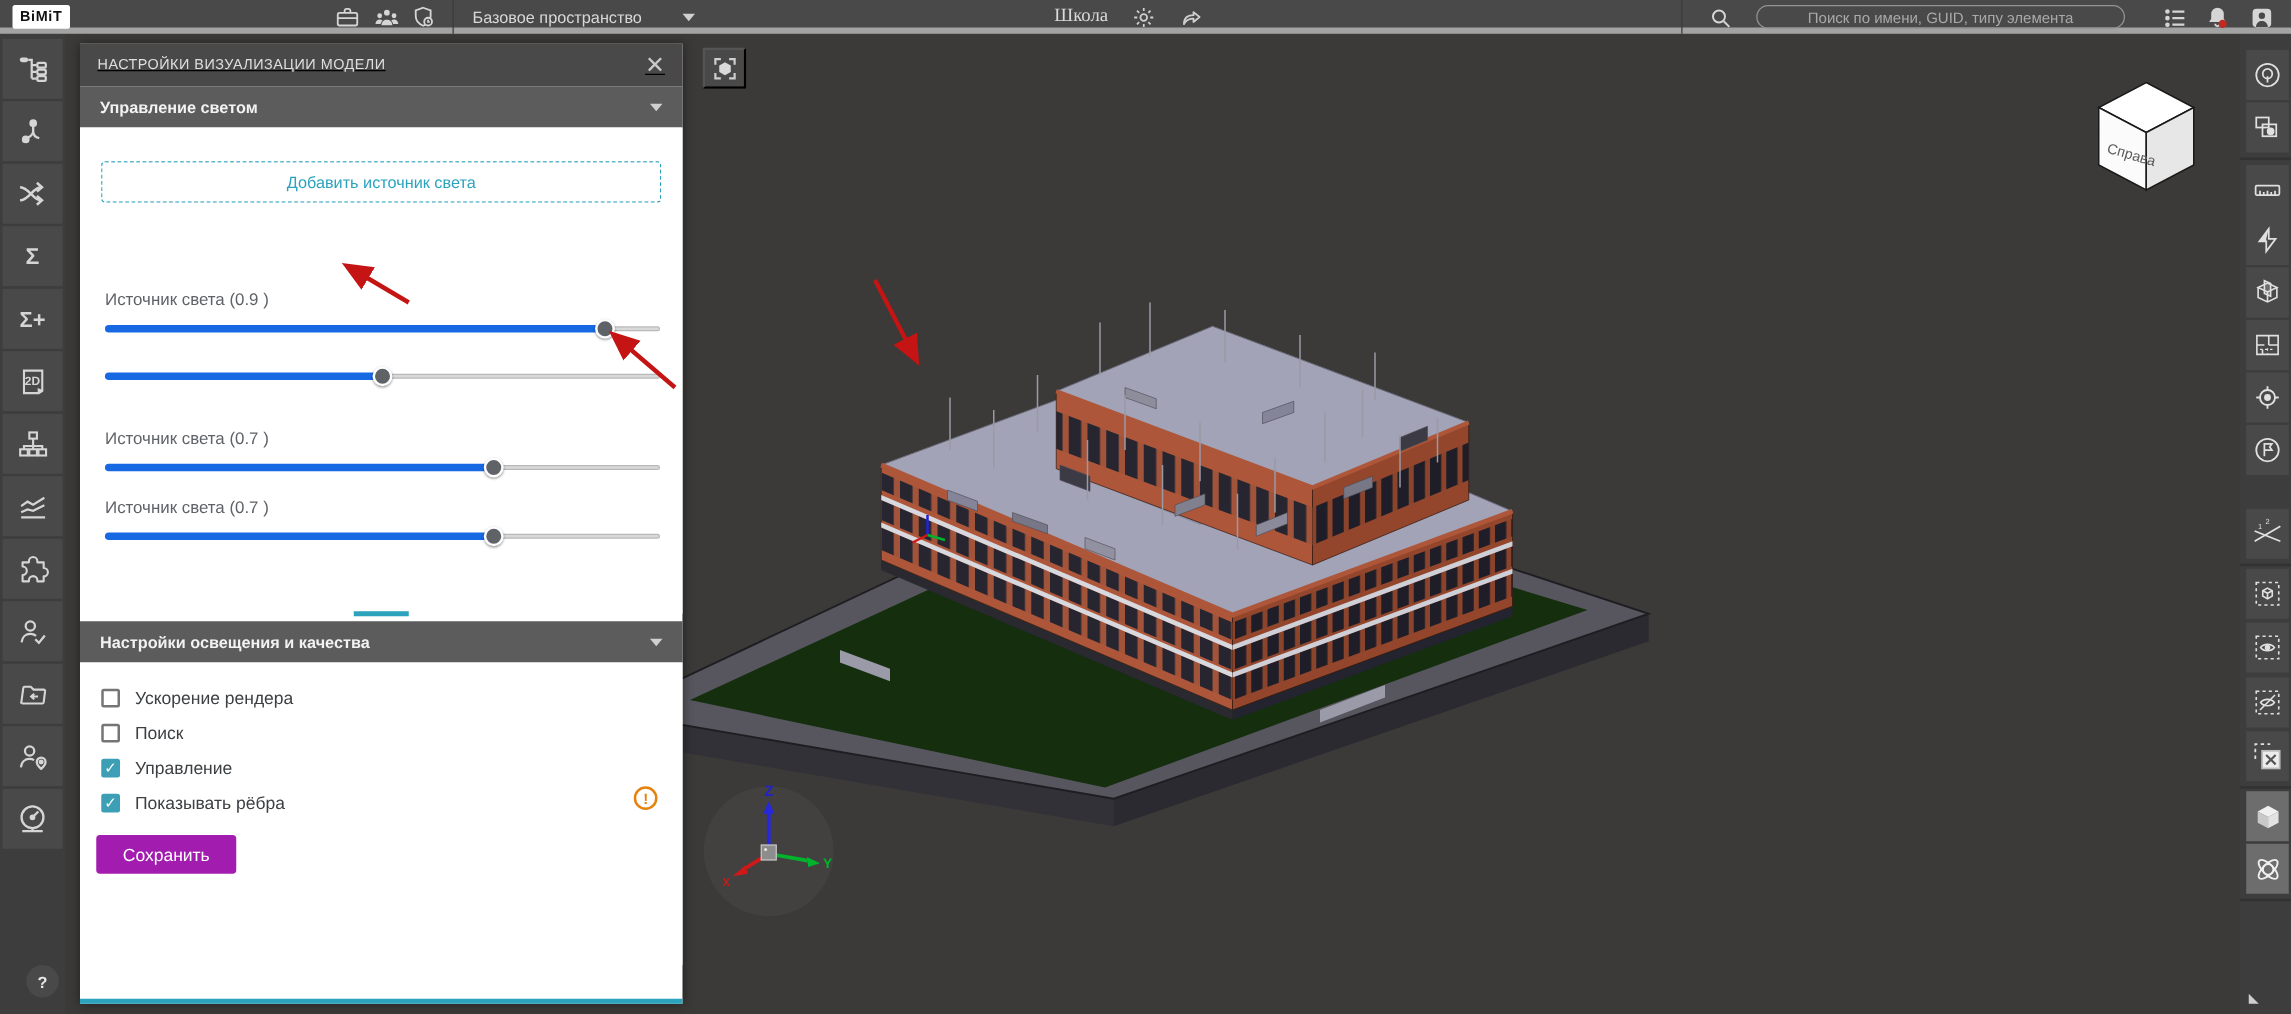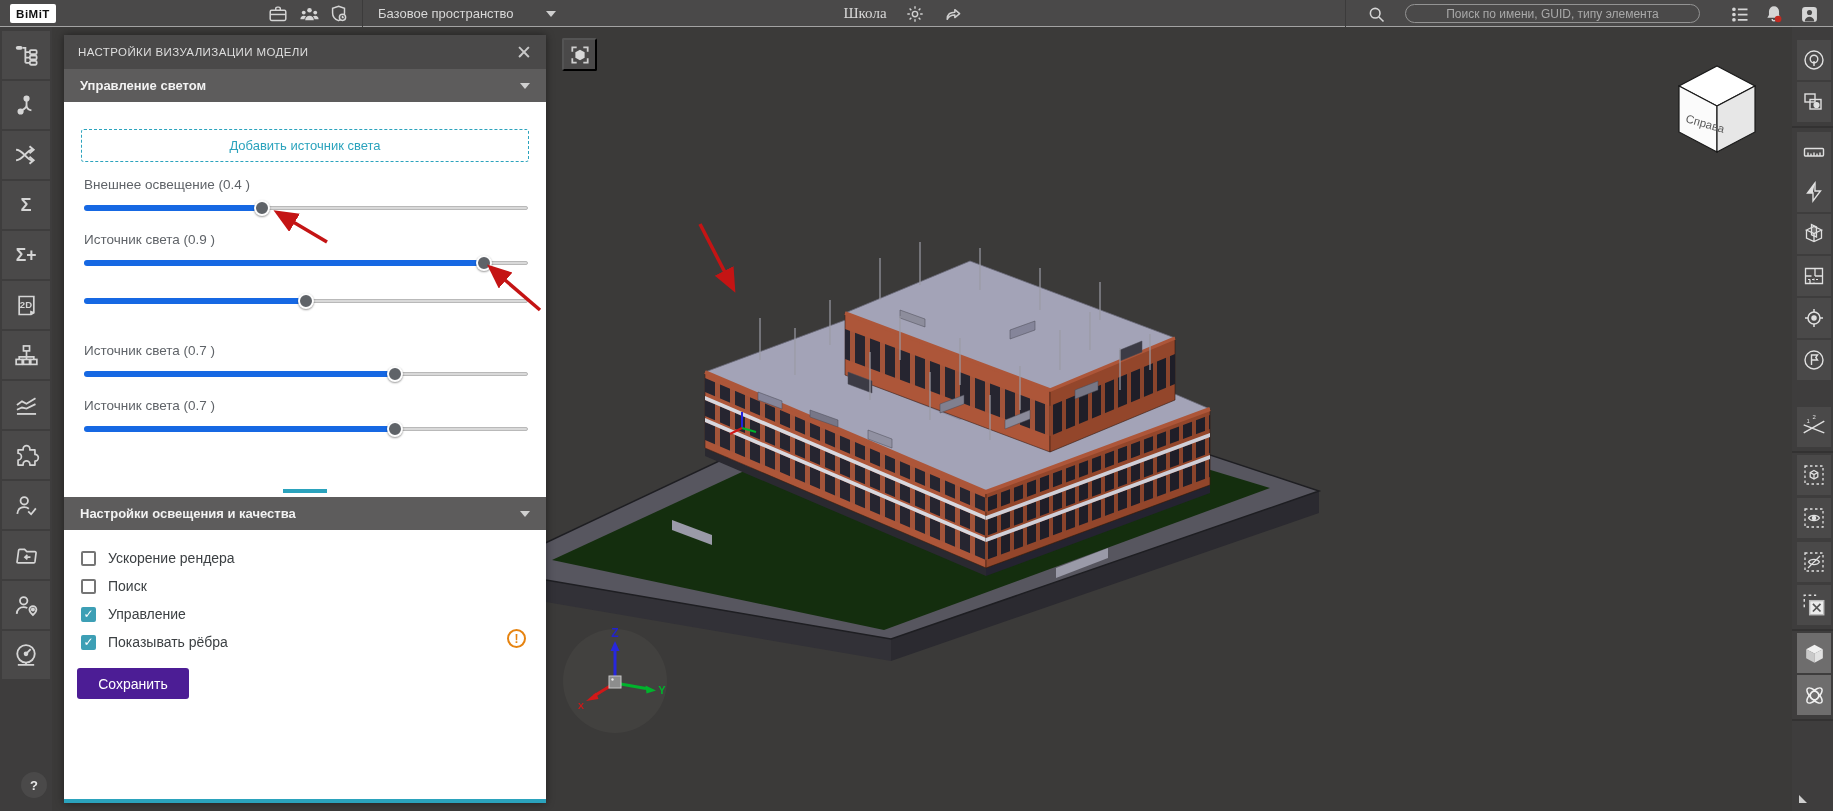--- a/index.html
+++ b/index.html
@@ -2,21 +2,21 @@
 <html><head>
 <meta charset="utf-8">
 <style>
   * { margin:0; padding:0; box-sizing:border-box; }
   html,body { width:1833px; height:811px; overflow:hidden; background:#3b3a39;
     font-family:"Liberation Sans","DejaVu Sans",sans-serif; }
   body { position:relative; }
 
   
   .topbar { position:absolute; left:0; top:0; width:1833px; height:27px; background:#4a4949;
-    border-bottom:1px solid #a3a3a3; z-index:60; }
+    border-bottom:5px solid #a3a3a3; z-index:60; }
   .logo { position:absolute; left:10px; top:4px; width:46px; height:19px; background:#fff;
     border-radius:2px; display:flex; align-items:center; justify-content:center;
     font-weight:bold; font-size:11.5px; color:#111; letter-spacing:.5px; }
   .tb-ic { position:absolute; top:2px; width:24px; height:24px; display:flex; align-items:center; justify-content:center; cursor:pointer; }
   .tb-sep { position:absolute; top:0; width:1px; height:27px; background:#3c3b3b; }
   .ws-label { position:absolute; left:378px; top:0; height:27px; line-height:27px;
     color:#d8d8d8; font-size:13px; }
   .ws-caret { position:absolute; left:546px; top:11px; width:0; height:0;
     border-left:5px solid transparent; border-right:5px solid transparent; border-top:6px solid #cfcfcf; }
   .proj-title { position:absolute; left:790px; top:0; width:150px; height:27px; line-height:27px;
@@ -49,21 +49,21 @@
   .navcube { position:absolute; left:1662px; top:60px; z-index:10; cursor:pointer; }
   .gizmo { position:absolute; left:560px; top:626px; z-index:10; }
   .scene { position:absolute; left:0; top:0; z-index:1; }
   .arrows { position:absolute; left:0; top:0; z-index:90; pointer-events:none; }
 
   
   .panel { position:absolute; left:64px; top:35px; width:482px; height:768px; background:#fff;
     z-index:40; box-shadow:0 0 8px rgba(0,0,0,.45); }
   .panel::after { content:""; position:absolute; left:0; bottom:0; width:100%; height:4px; background:#2ba3bd; }
   .panel-hd { position:absolute; left:0; top:0; width:100%; height:34px; background:#4a4949;
-    display:flex; align-items:center; padding:7px 14px; }
+    display:flex; align-items:center; padding:7px 14px;text-decoration:underline; }
   .panel-title { color:#dedede; font-size:11.5px; letter-spacing:.4px; }
   .panel-close { margin-left:auto; color:#c9c9c9; font-size:19px; line-height:19px; cursor:pointer; }
   .sec-hd { position:absolute; left:0; width:100%; height:33px; background:#5d5c5c;
     display:flex; align-items:center; padding:0 16px; cursor:pointer; }
   .sec-hd span.t { color:#f2f2f2; font-size:13px; font-weight:bold; }
   .sec-chev { margin-left:auto; width:0; height:0; border-left:5px solid transparent;
     border-right:5px solid transparent; border-top:6px solid #d0d0d0; }
   .body1 { position:absolute; left:0; top:67px; width:100%; height:389px; background:#fff; }
   .body2 { position:absolute; left:0; top:495px; width:100%; height:242px; background:#fff; }
   .add-btn { position:absolute; left:17px; right:17px; top:27px; height:33px;
@@ -81,21 +81,21 @@
   .drag-handle { position:absolute; top:454px; left:50%; transform:translateX(-50%);
     width:44px; height:4px; background:#2ba3bd; cursor:row-resize; }
   .cb-row { position:absolute; left:17px; height:28px; display:flex; align-items:center; cursor:pointer; }
   .cb-box { width:15px; height:15px; border:2px solid #757575; border-radius:2px; background:#fff;
     display:flex; align-items:center; justify-content:center; font-size:12px; color:#fff; }
   .cb-row.checked .cb-box { background:#3d9fb5; border-color:#3d9fb5; }
   .cb-label { margin-left:12px; font-size:14px; color:#3c4043; }
   .warn { position:absolute; left:443px; top:99px; width:19px; height:19px; border-radius:50%;
     border:2px solid #e6830f; color:#e6830f; font-size:12px; font-weight:bold;
     display:flex; align-items:center; justify-content:center; }
-  .save-btn { position:absolute; left:13px; top:138px; width:112px; height:31px; background:#4c1d95;
+  .save-btn { position:absolute; left:13px; top:138px; width:112px; height:31px; background:#a21caf;
     border:none; border-radius:3px; color:#fff; font-size:14px; cursor:pointer; font-family:inherit; }
 
   svg text { font-family:"Liberation Sans","DejaVu Sans",sans-serif; }
 </style>
 </head>
 <body>
 
 <svg class="scene" width="1833" height="811" viewBox="0 0 1833 811">
   <defs>
     <pattern id="pw1" width="15" height="10" patternUnits="userSpaceOnUse">
@@ -505,28 +505,20 @@
   </div>
 
   <div class="sec-hd" style="top:34px">
     <span class="t">Управление светом</span>
     <span class="sec-chev"></span>
   </div>
 
   <div class="body1">
     <button class="add-btn">Добавить источник света</button>
 
-    <div class="slider-group" style="top:75px">
-      <div class="slider-label">Внешнее освещение (0.4 )</div>
-      <div class="slider">
-        <div class="track"></div>
-          <div class="fill" style="width: 40%;"></div>
-        <div class="thumb" style="left: 40%;"></div>
-      </div>
-    </div>
     <div class="slider-group" style="top:130px">
       <div class="slider-label">Источник света (0.9 )</div>
       <div class="slider">
         <div class="track"></div>
           <div class="fill" style="width: 90%;"></div>
         <div class="thumb" style="left: 90%;"></div>
       </div>
     </div>
     <div class="slider-group" style="top:186px">
       <div class="slider">

